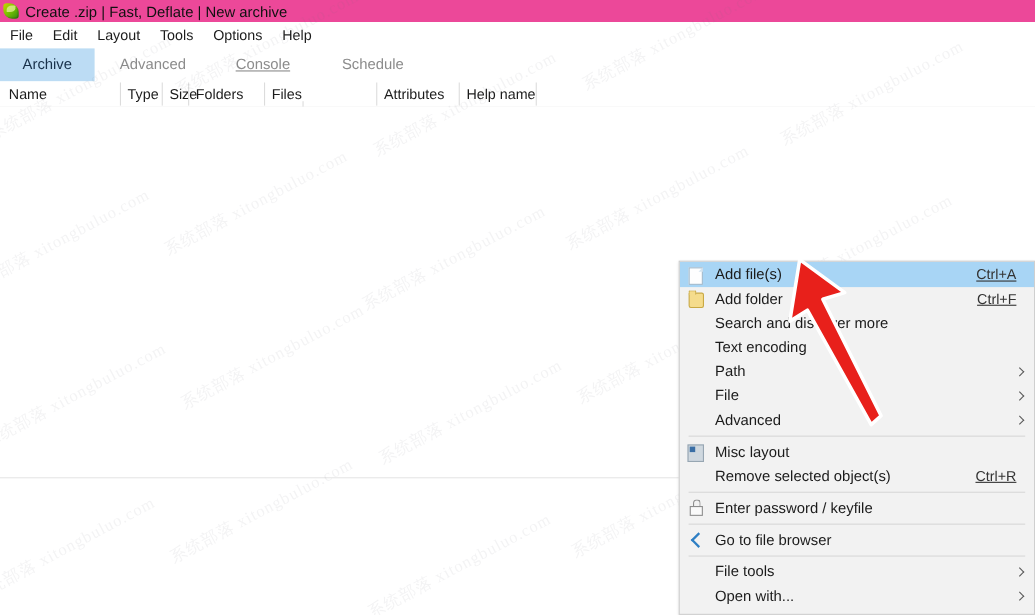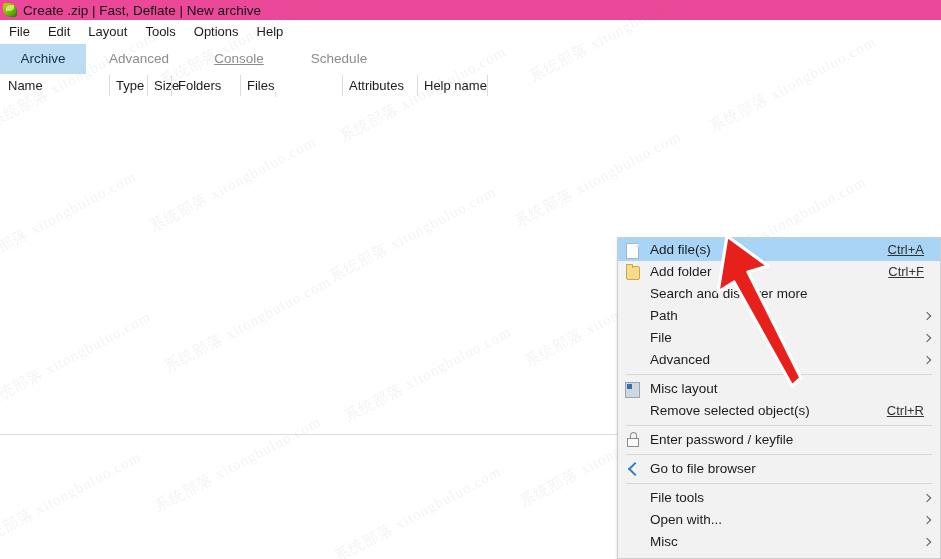--- a/index.html
+++ b/index.html
@@ -324,20 +324,24 @@
       </span>
     <span class="mlabel">Add folder</span>
     <span class="maccel">Ctrl+F</span>
   </div>
 
   <div class="mi">
     <span class="gutter"></span>
     <span class="mlabel">Search and discover more</span>
   </div>
 
+  <div class="mi">
+    <span class="gutter"></span>
+    <span class="mlabel">Text encoding</span>
+  </div>
 
   <div class="mi">
     <span class="gutter"></span>
     <span class="mlabel">Path</span>
     <span class="msub"></span>
   </div>
 
   <div class="mi">
     <span class="gutter"></span>
     <span class="mlabel">File</span>

